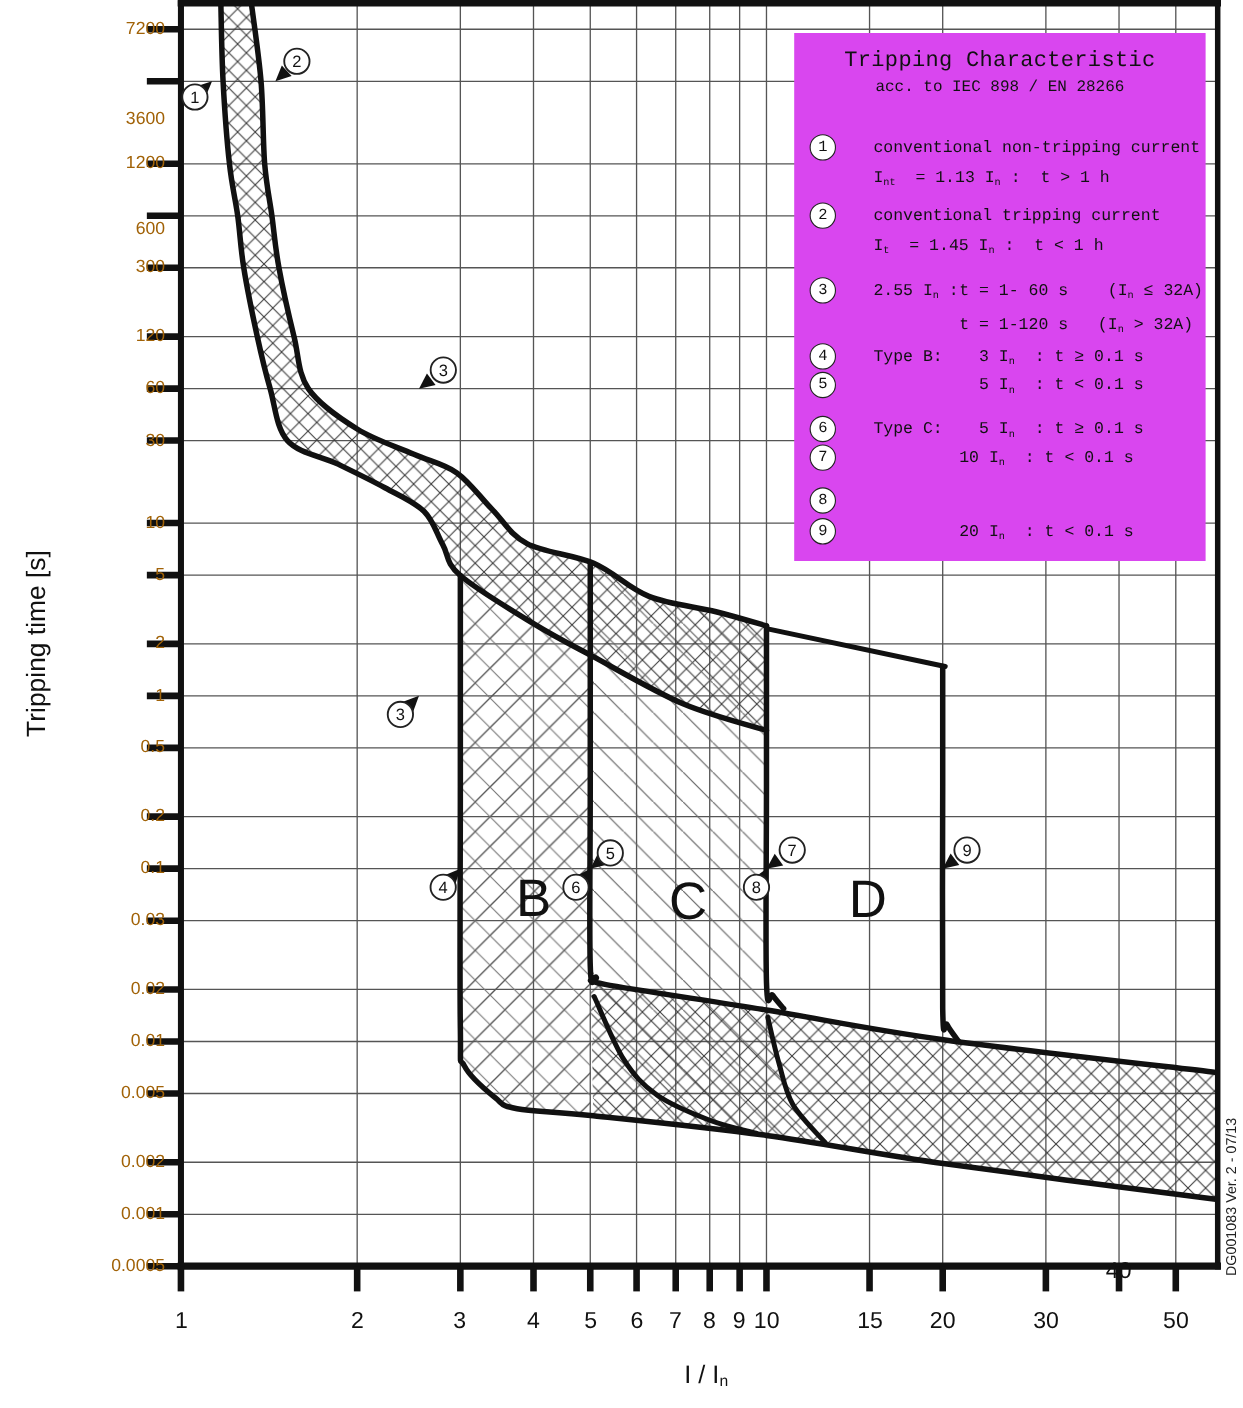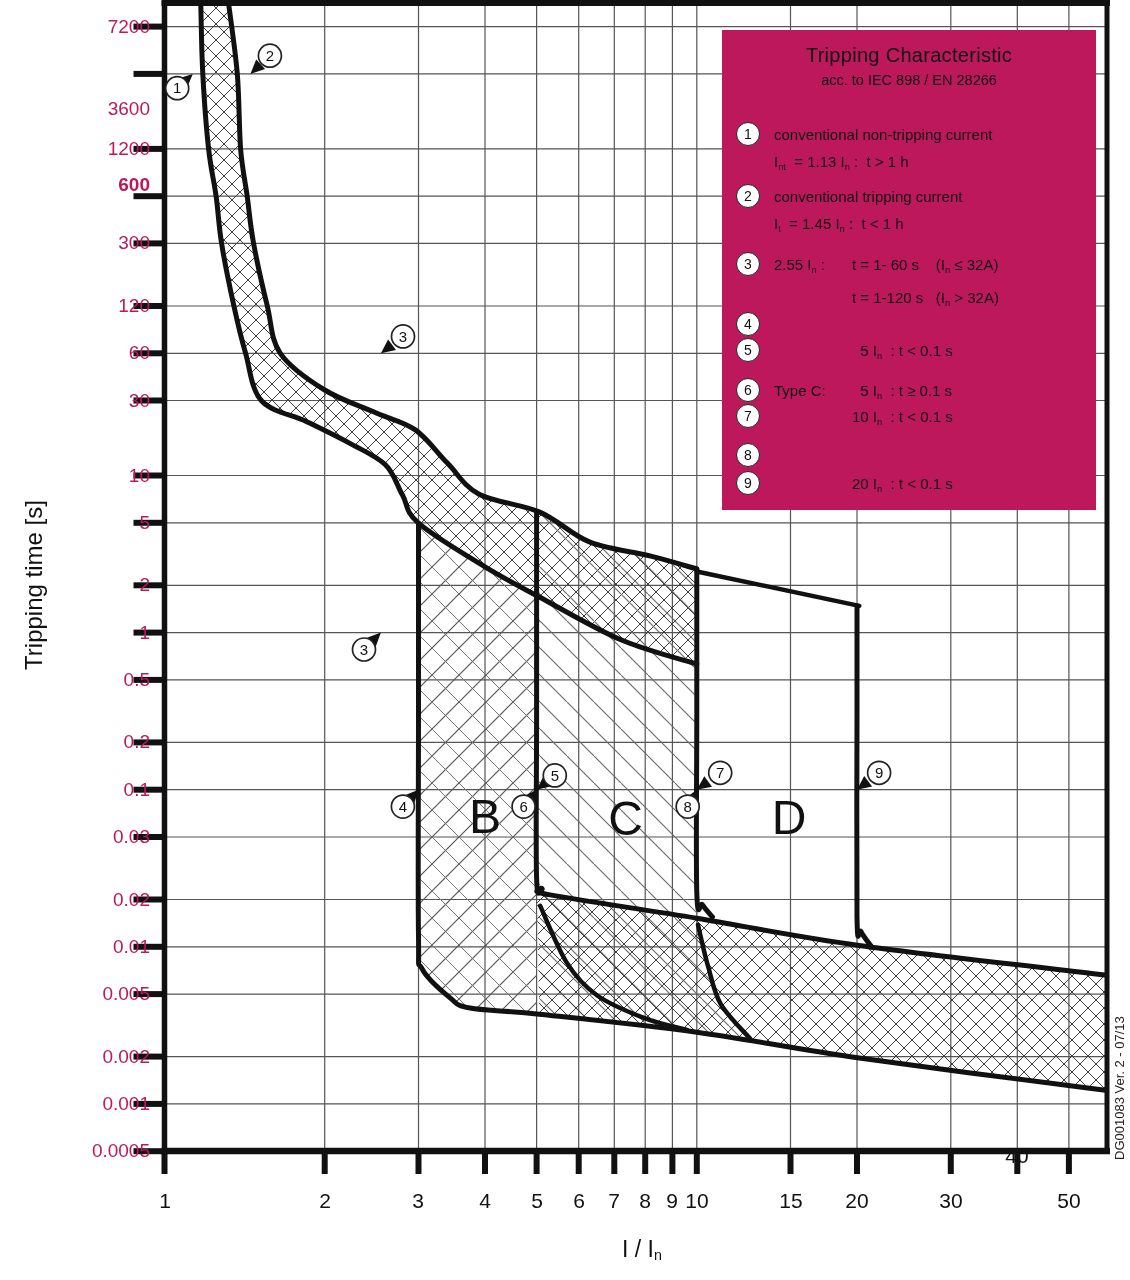--- a/index.html
+++ b/index.html
@@ -1,35 +1,35 @@
 <!DOCTYPE html>
 <html><head>
 <meta charset="utf-8">
 <style>
   html,body{margin:0;padding:0;background:#fff;}
   body{width:1130px;height:1280px;position:relative;overflow:hidden;
        font-family:"Liberation Sans",sans-serif;color:#111;}
   .stage{position:absolute;inset:0;}
   #plot{position:absolute;left:0;top:0;}
-  .ylab{position:absolute;left:8px;width:142px;text-align:right;font-size:19px;
-        line-height:26px;color:#be185d;}
+  .ylab{position:absolute;left:8px;width:142px;text-align:right;font-size:16px;
+        line-height:26px;color:#a16207;}
   .xlab{position:absolute;width:80px;text-align:center;font-size:21px;line-height:26px;}
   .ytitle{position:absolute;left:34px;top:585px;transform:translate(-50%,-50%) rotate(-90deg);
           font-size:24px;white-space:nowrap;}
   .xtitle{position:absolute;left:557px;top:1236px;width:170px;text-align:center;font-size:23px;}
   .sidenote{position:absolute;left:1112px;top:1160px;transform-origin:0 0;
             transform:rotate(-90deg);font-size:13px;white-space:nowrap;width:215px;color:#222;}
-  .legend{position:absolute;left:722px;top:30px;width:374px;height:480px;background:#be185d;}
+  .legend{position:absolute;left:722px;top:30px;width:374px;height:480px;background:#d946ef;font-family:Liberation Mono, monospace;}
   .lg-title{font-size:20px;text-align:center;margin-top:14px;letter-spacing:.3px;}
   .lg-sub{font-size:14.5px;text-align:center;margin-top:5px;}
   .lg-item{position:absolute;display:flex;gap:14px;align-items:flex-start;left:14px;}
   .lg-num{width:24px;height:24px;border:1.6px solid #222;border-radius:50%;font-size:14px;
           display:flex;align-items:center;justify-content:center;flex:0 0 auto;
           box-sizing:border-box;background:#fff;margin-top:1px;}
-  .lg-body{display:flex;}
+  .lg-body{display:flex;margin-left:20px;}
   .lg-prefix{width:78px;flex:0 0 auto;font-size:15px;line-height:27px;white-space:pre;}
   .lg-lines div{font-size:15px;line-height:27px;white-space:pre;}
   sub{font-size:.62em;vertical-align:-3px;}
 </style>
 </head>
 <body>
 
 <div class="stage">
 
   <svg id="plot" width="1130" height="1280" viewBox="0 0 1130 1280">
@@ -200,21 +200,21 @@
         <text x="485.0" y="833.0" text-anchor="middle" font-size="48" font-family="Liberation Sans, sans-serif" fill="#111">B</text>
         <text x="625.6" y="835.0" text-anchor="middle" font-size="48" font-family="Liberation Sans, sans-serif" fill="#111">C</text>
         <text x="789.0" y="834.0" text-anchor="middle" font-size="48" font-family="Liberation Sans, sans-serif" fill="#111">D</text>
       </g>
   </svg>
 
   <div id="labels">
       <div class="ylab" style="top: 14px;">7200</div>
       <div class="ylab" style="top: 61px; margin-top: 35px;">3600</div>
       <div class="ylab" style="top: 136px;">1200</div>
-      <div class="ylab" style="top: 172px; font-weight: bold;">600</div>
+      <div class="ylab" style="top: 196px;">600</div>
       <div class="ylab" style="top: 230px;">300</div>
       <div class="ylab" style="top: 293px;">120</div>
       <div class="ylab" style="top: 340px;">60</div>
       <div class="ylab" style="top: 388px;">30</div>
       <div class="ylab" style="top: 463px;">10</div>
       <div class="ylab" style="top: 510px;">5</div>
       <div class="ylab" style="top: 572px;">2</div>
       <div class="ylab" style="top: 620px;">1</div>
       <div class="ylab" style="top: 667px;">0.5</div>
       <div class="ylab" style="top: 729px;">0.2</div>
@@ -274,20 +274,26 @@
           <div class="lg-body">
             <div class="lg-prefix">2.55 I<sub>n</sub> :</div>
             <div class="lg-lines">
               <div>t = 1- 60 s    (I<sub>n</sub> ≤ 32A)</div>
               <div>t = 1-120 s   (I<sub>n</sub> &gt; 32A)</div>
             </div>
           </div>
         </div>
         <div class="lg-item" style="top: 281px;">
           <span class="lg-num">4</span>
+          <div class="lg-body">
+            <div class="lg-prefix">Type B:</div>
+            <div class="lg-lines">
+              <div>  3 I<sub>n</sub>  : t ≥ 0.1 s</div>
+            </div>
+          </div>
         </div>
         <div class="lg-item" style="top: 307px;">
           <span class="lg-num">5</span>
           <div class="lg-body">
             <div class="lg-prefix"></div>
             <div class="lg-lines">
               <div>  5 I<sub>n</sub>  : t &lt; 0.1 s</div>
             </div>
           </div>
         </div>

